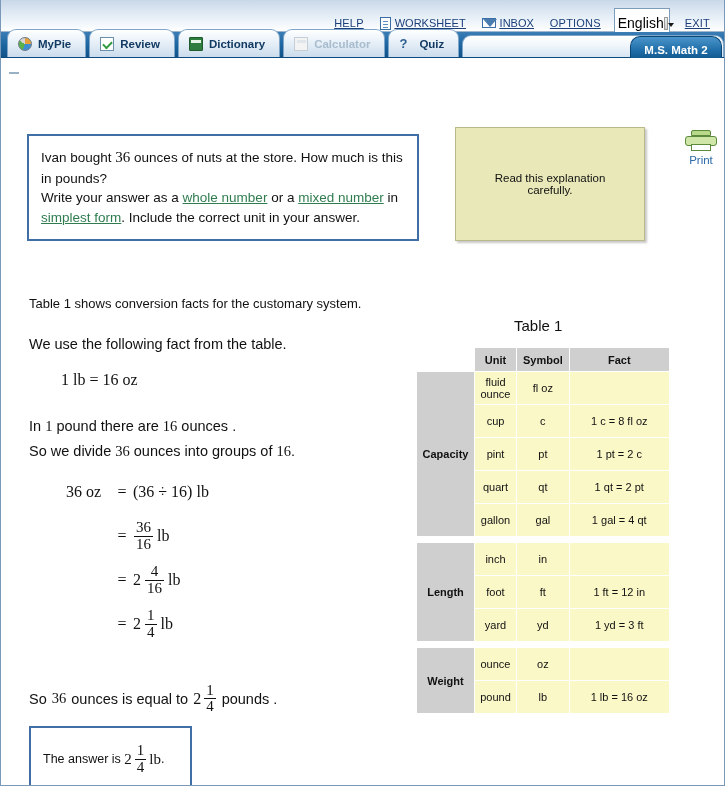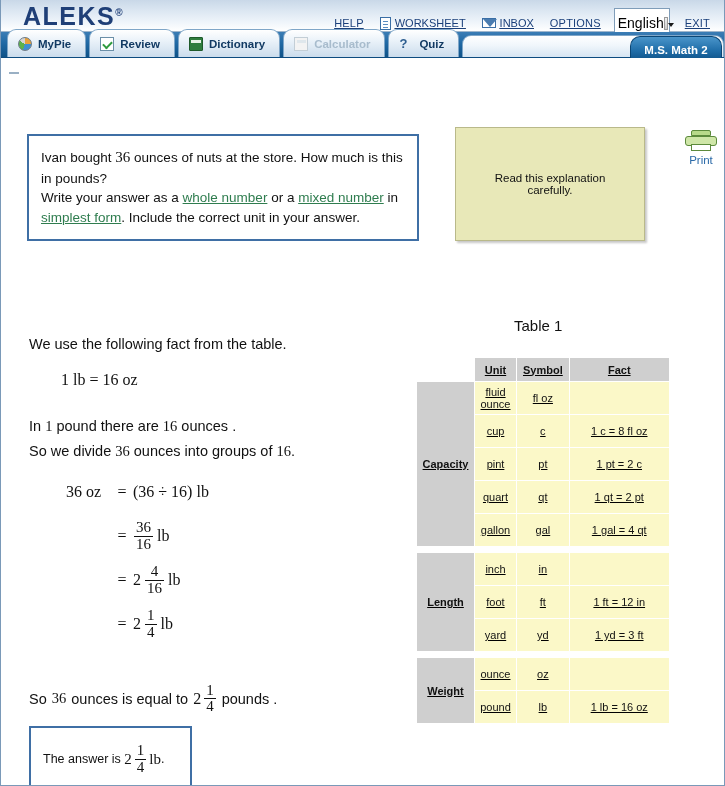--- a/index.html
+++ b/index.html
@@ -236,22 +236,22 @@
     font-size: 12.5px; color: #111;
   }
   .answer-box .mixed { font-size: 15px; }
 
   
   .tbl-title {
     position: absolute; left: 513px; top: 259px;
     font-size: 15px; color: #111;
   }
   table.conv {
-    position: absolute; left: 415px; top: 299px;
-    border-collapse: collapse; background: #ffffff; text-decoration: underline;
+    position: absolute; left: 415px; top: 289px;
+    border-collapse: collapse; background: #ffffff;
   }
   table.conv td, table.conv th {
     border: 1px solid #ffffff;
     font-size: 11px; color: #111; text-align: center;
     font-family: "Liberation Sans", sans-serif;
   }
   table.conv th {
     background: #cfcfcf; font-weight: bold; height: 24px; padding: 0 6px;
   }
   table.conv th.blank { background: #ffffff; border-color: #ffffff; }
@@ -265,21 +265,20 @@
   td.fact { background: #fbf8c8; width: 100px;
             font-family: "Liberation Serif", serif; font-size: 13.5px; }
   tr.gap td { background: #ffffff; border-color:#ffffff; height: 6px; padding:0; }
 </style>
 </head>
 <body>
 
 <div id="app">
 
   <div class="header">
-    <div class="logo"><span>ALEKS</span><span class="reg">®</span></div>
 
     <div class="hdr-links">
       <span class="hdr-link">HELP</span>
 
       <span class="hdr-ico-link">
         <span class="doc-ico"></span>
         <span class="lbl">WORKSHEET</span>
       </span>
 
       <span class="hdr-ico-link">
@@ -345,20 +344,21 @@
 
     <div class="print-btn">
       <div class="printer">
         <div class="top"></div>
           <div class="body"></div>
           <div class="tray"></div>
       </div>
       <div class="print-lbl">Print</div>
     </div>
 
+    <div class="body-text line-tbl1">Table 1 shows conversion facts for the customary system.</div>
     <div class="body-text line-we">We use the following fact from the table.</div>
     <div class="fact-line">1 lb  =  16 oz</div>
 
     <div class="body-text line-in">
       <span>In</span>
       <span class="serif">1</span>
       <span>pound there are</span>
       <span class="serif">16</span>
       <span>ounces .</span>
     </div>

